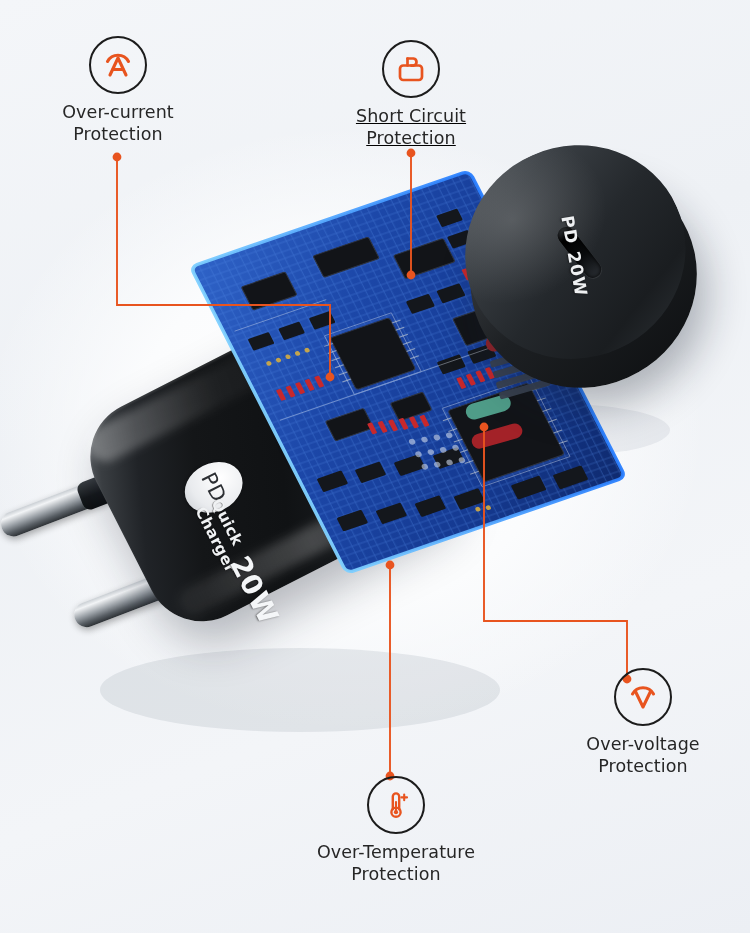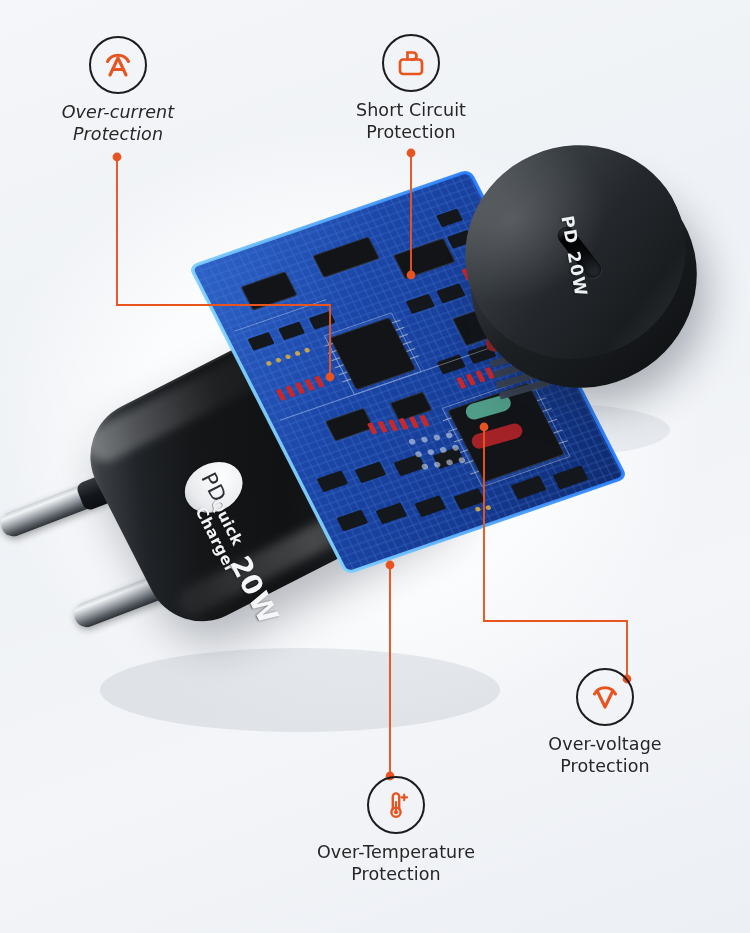--- a/index.html
+++ b/index.html
@@ -341,33 +341,33 @@
       <circle cx="330" cy="377" r="4.4"></circle>
       <circle cx="411" cy="153" r="4.4"></circle>
       <circle cx="411" cy="275" r="4.4"></circle>
       <circle cx="390" cy="776" r="4.4"></circle>
       <circle cx="390" cy="565" r="4.4"></circle>
       <circle cx="627" cy="679" r="4.4"></circle>
       <circle cx="484" cy="427" r="4.4"></circle>
     </g>
   </svg>
 
-  <div class="callout" style="left:37px;top:36px;width:162px;font-style:italic;">
+  <div class="callout" style="left:37px;top:36px;width:162px;">
     <div class="ic-ring">
       <svg width="34" height="34" viewBox="0 0 34 34">
         <path d="M6.5 13.5 A12 12 0 0 1 27.5 13.5" stroke="#e8541f" stroke-width="3.1" fill="none" stroke-linecap="round"></path>
         <path d="M9 27 L17 10 L25 27" stroke="#e8541f" stroke-width="3.1" fill="none" stroke-linecap="round" stroke-linejoin="round"></path>
         <path d="M12 21.5 H22" stroke="#e8541f" stroke-width="3.1" stroke-linecap="round"></path>
       </svg>
     </div>
     <div class="ct-label">Over-current
 Protection</div>
   </div>
 
-  <div class="callout" style="left:330px;top:34px;width:162px;">
+  <div class="callout" style="left:330px;top:40px;width:162px;text-decoration:underline;">
     <div class="ic-ring">
       <svg width="34" height="34" viewBox="0 0 34 34">
         <rect x="6" y="13.5" width="22" height="14.5" rx="3.2" stroke="#e8541f" stroke-width="2.7" fill="none"></rect>
         <path d="M13.5 13.5 V6.5" stroke="#e8541f" stroke-width="2.7" fill="none" stroke-linecap="round"></path>
         <path d="M13.5 6.5 H19.5 A3.6 3.6 0 0 1 19.5 13.6 H17.2" stroke="#e8541f" stroke-width="2.7" fill="none" stroke-linecap="round" stroke-linejoin="round"></path>
       </svg>
     </div>
     <div class="ct-label">Short Circuit
 Protection</div>
   </div>
@@ -379,21 +379,21 @@
         <circle cx="17" cy="24.2" r="4.6" stroke="#e8541f" stroke-width="2.4" fill="none"></circle>
         <circle cx="17" cy="24.2" r="2.1" fill="#e8541f"></circle>
         <path d="M17 22.2 V14" stroke="#e8541f" stroke-width="2.1" stroke-linecap="round"></path>
         <path d="M25.2 6.6 V12.2 M22.4 9.4 H28" stroke="#e8541f" stroke-width="2.1" stroke-linecap="round"></path>
       </svg>
     </div>
     <div class="ct-label">Over-Temperature
 Protection</div>
   </div>
 
-  <div class="callout" style="left:524px;top:668px;width:162px;">
+  <div class="callout" style="left:562px;top:668px;width:162px;">
     <div class="ic-ring">
       <svg width="34" height="34" viewBox="0 0 34 34">
         <path d="M6.5 14 A12 12 0 0 1 27.5 14" stroke="#e8541f" stroke-width="3.1" fill="none" stroke-linecap="round"></path>
         <path d="M9.5 11.5 L17 27 L24.5 11.5" stroke="#e8541f" stroke-width="3.1" fill="none" stroke-linecap="round" stroke-linejoin="round"></path>
       </svg>
     </div>
     <div class="ct-label">Over-voltage
 Protection</div>
   </div>
 

